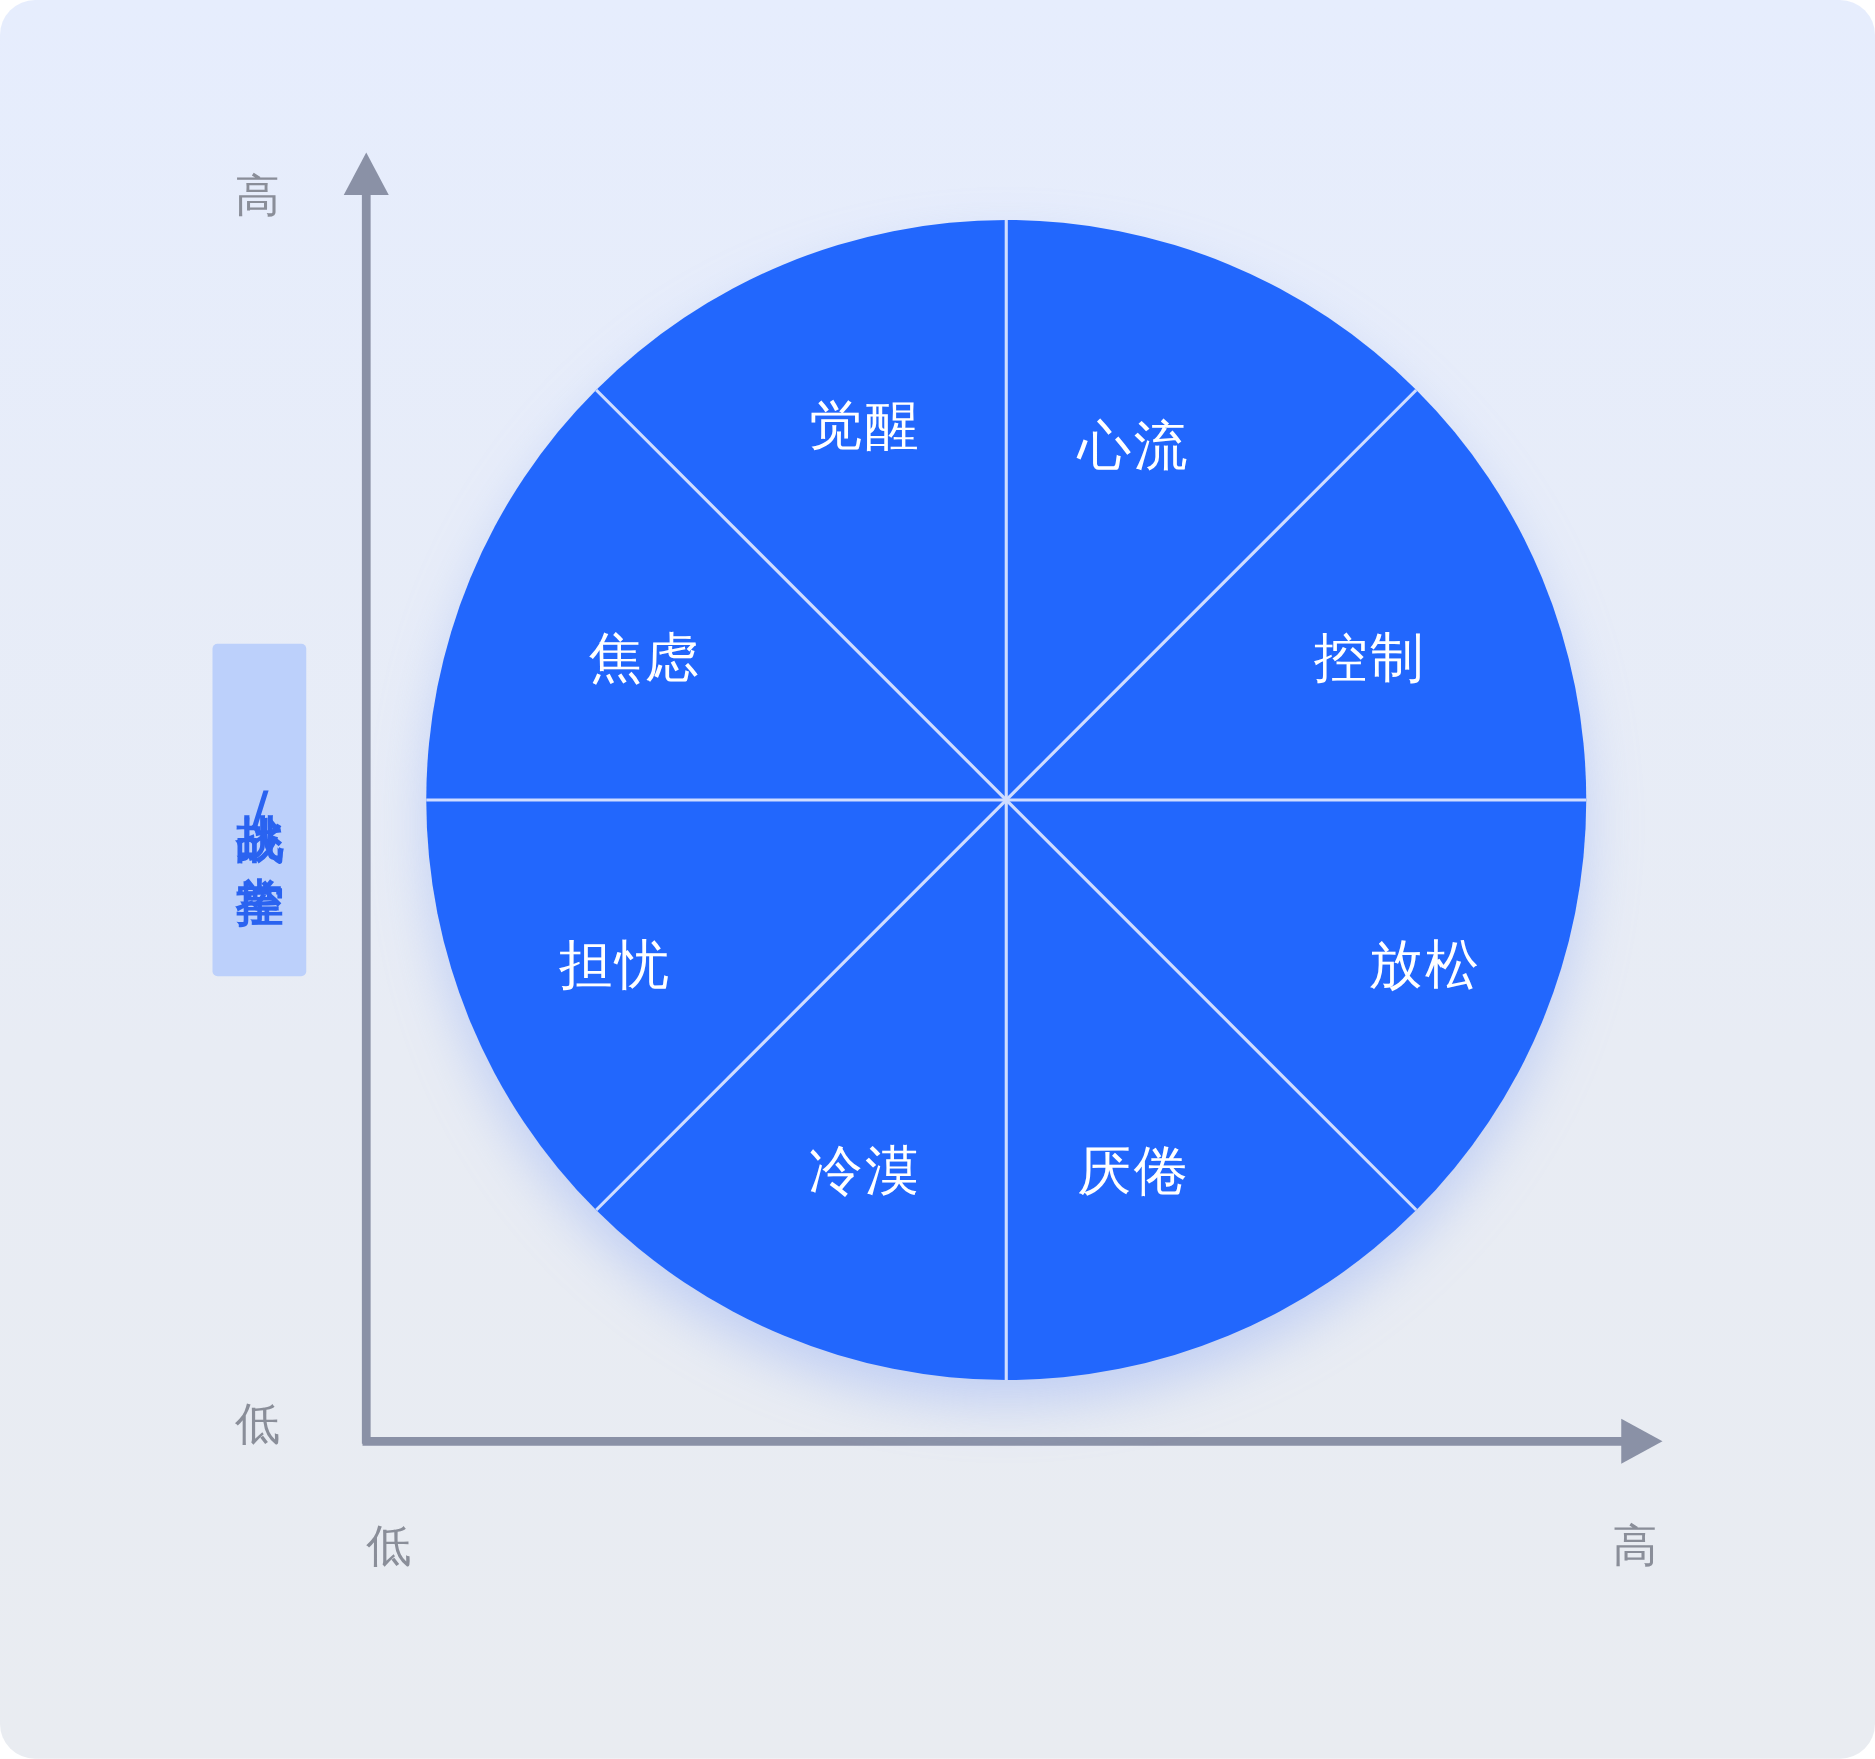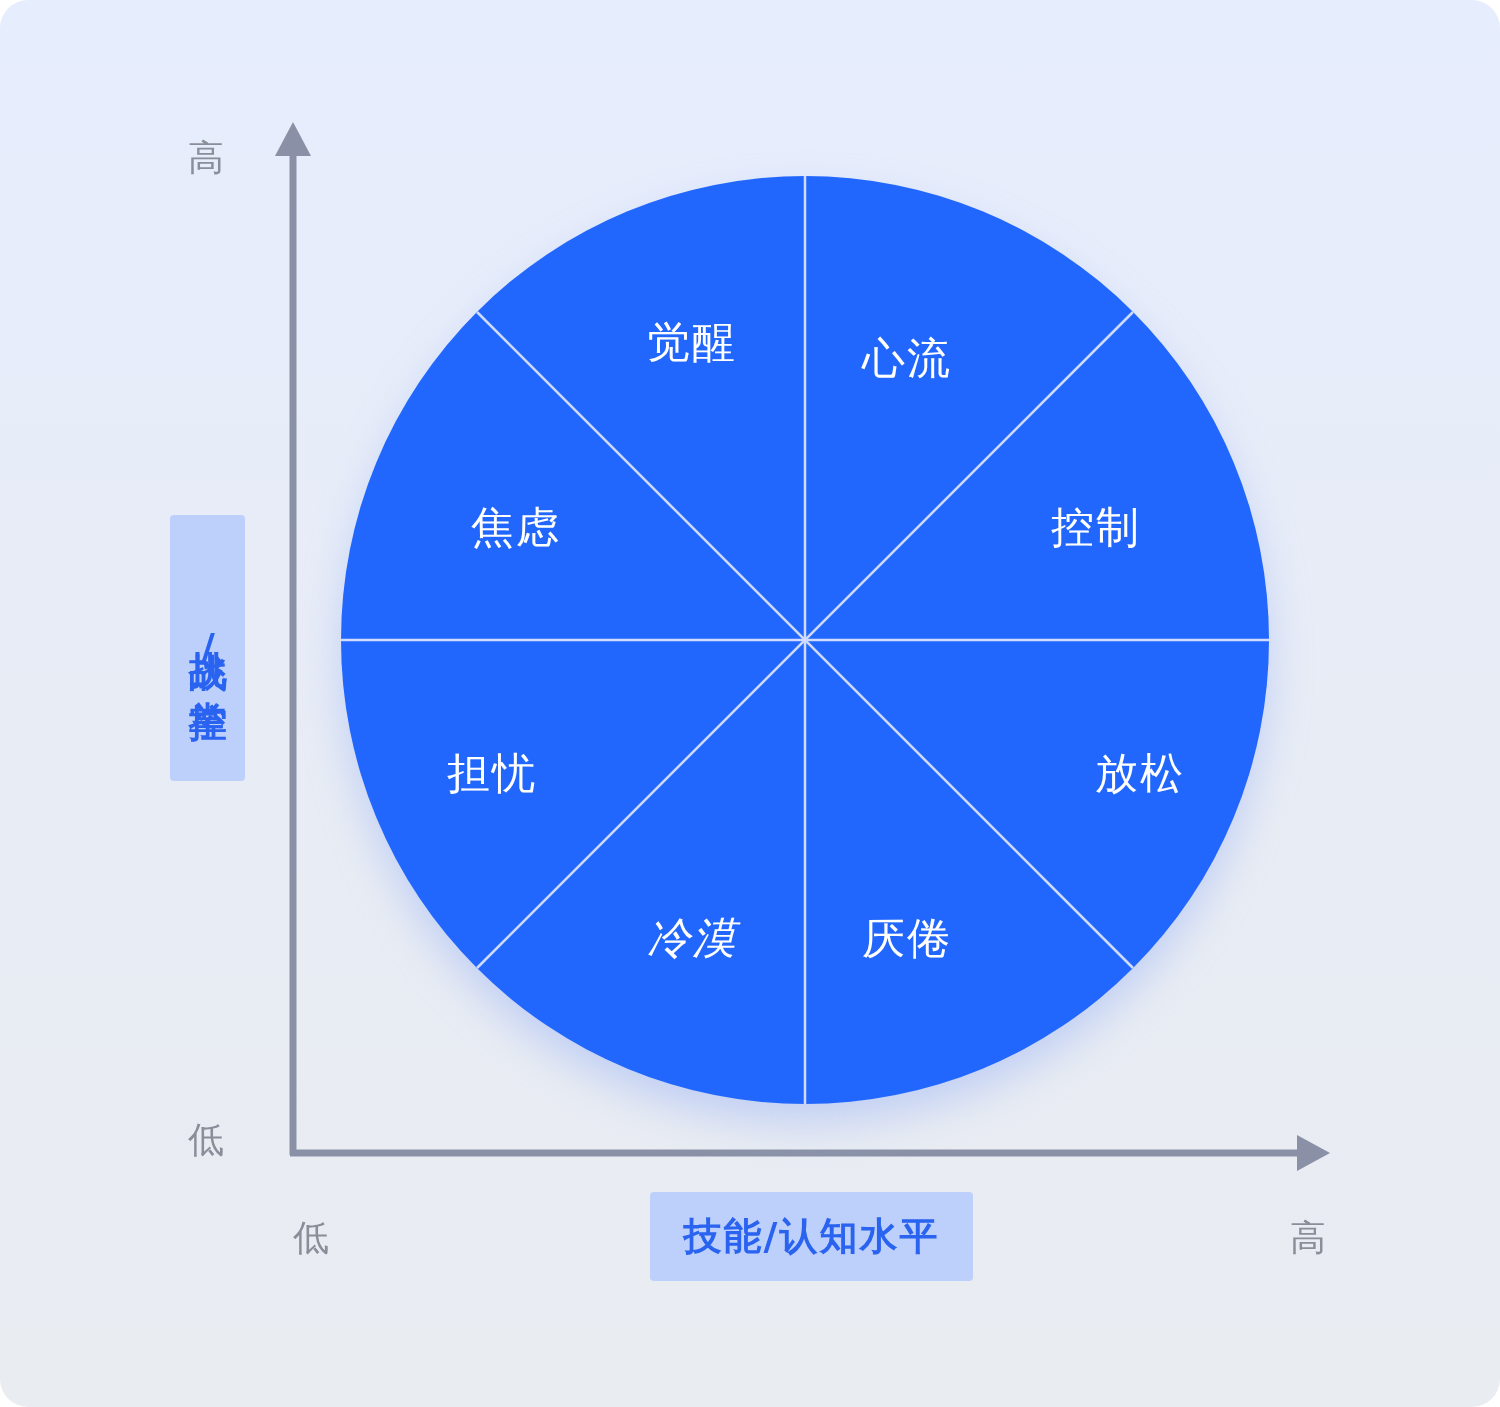--- a/index.html
+++ b/index.html
@@ -60,21 +60,20 @@
 
   <div class="tick" style="left:188px; top:140px;">高</div>
   <div class="tick" style="left:188px; top:1122px;">低</div>
 
   <div class="tick" style="left:293px; top:1220px;">低</div>
   <div class="tick" style="left:1290px; top:1220px;">高</div>
 
   <div class="axis-label-y">
     <span>挑战/掌控</span>
   </div>
-  <div class="axis-label-x">技能/认知水平</div>
 
   <svg class="wheel-svg" width="1500" height="1407">
     <defs>
       <filter id="shadow" x="-20%" y="-20%" width="140%" height="140%">
         <feGaussianBlur stdDeviation="22"></feGaussianBlur>
       </filter>
     </defs>
     <circle cx="805" cy="660" r="462" fill="#9db5f5" opacity="0.55" filter="url(#shadow)"></circle>
     <circle cx="805" cy="640" r="464" fill="#2267fd"></circle>
     <g stroke="#cfdcff" stroke-width="2.5">
@@ -83,17 +82,17 @@
       <line x1="477" y1="312" x2="1133" y2="968"></line>
       <line x1="1133" y1="312" x2="477" y2="968"></line>
     </g>
   </svg>
 
   <div class="sector-label" style="left:692px; top:342px;">觉醒</div>
   <div class="sector-label" style="left:907px; top:342px;margin-top:16px;">心流</div>
   <div class="sector-label" style="left:1096px; top:527px;">控制</div>
   <div class="sector-label" style="left:1140px; top:773px;">放松</div>
   <div class="sector-label" style="left:907px; top:938px;">厌倦</div>
-  <div class="sector-label" style="left:692px; top:938px;font-style:italic;">冷漠</div>
+  <div class="sector-label" style="left:692px; top:938px;">冷漠</div>
   <div class="sector-label" style="left:492px; top:773px;">担忧</div>
   <div class="sector-label" style="left:516px; top:527px;">焦虑</div>
 
 </div>
 
 </body></html>

